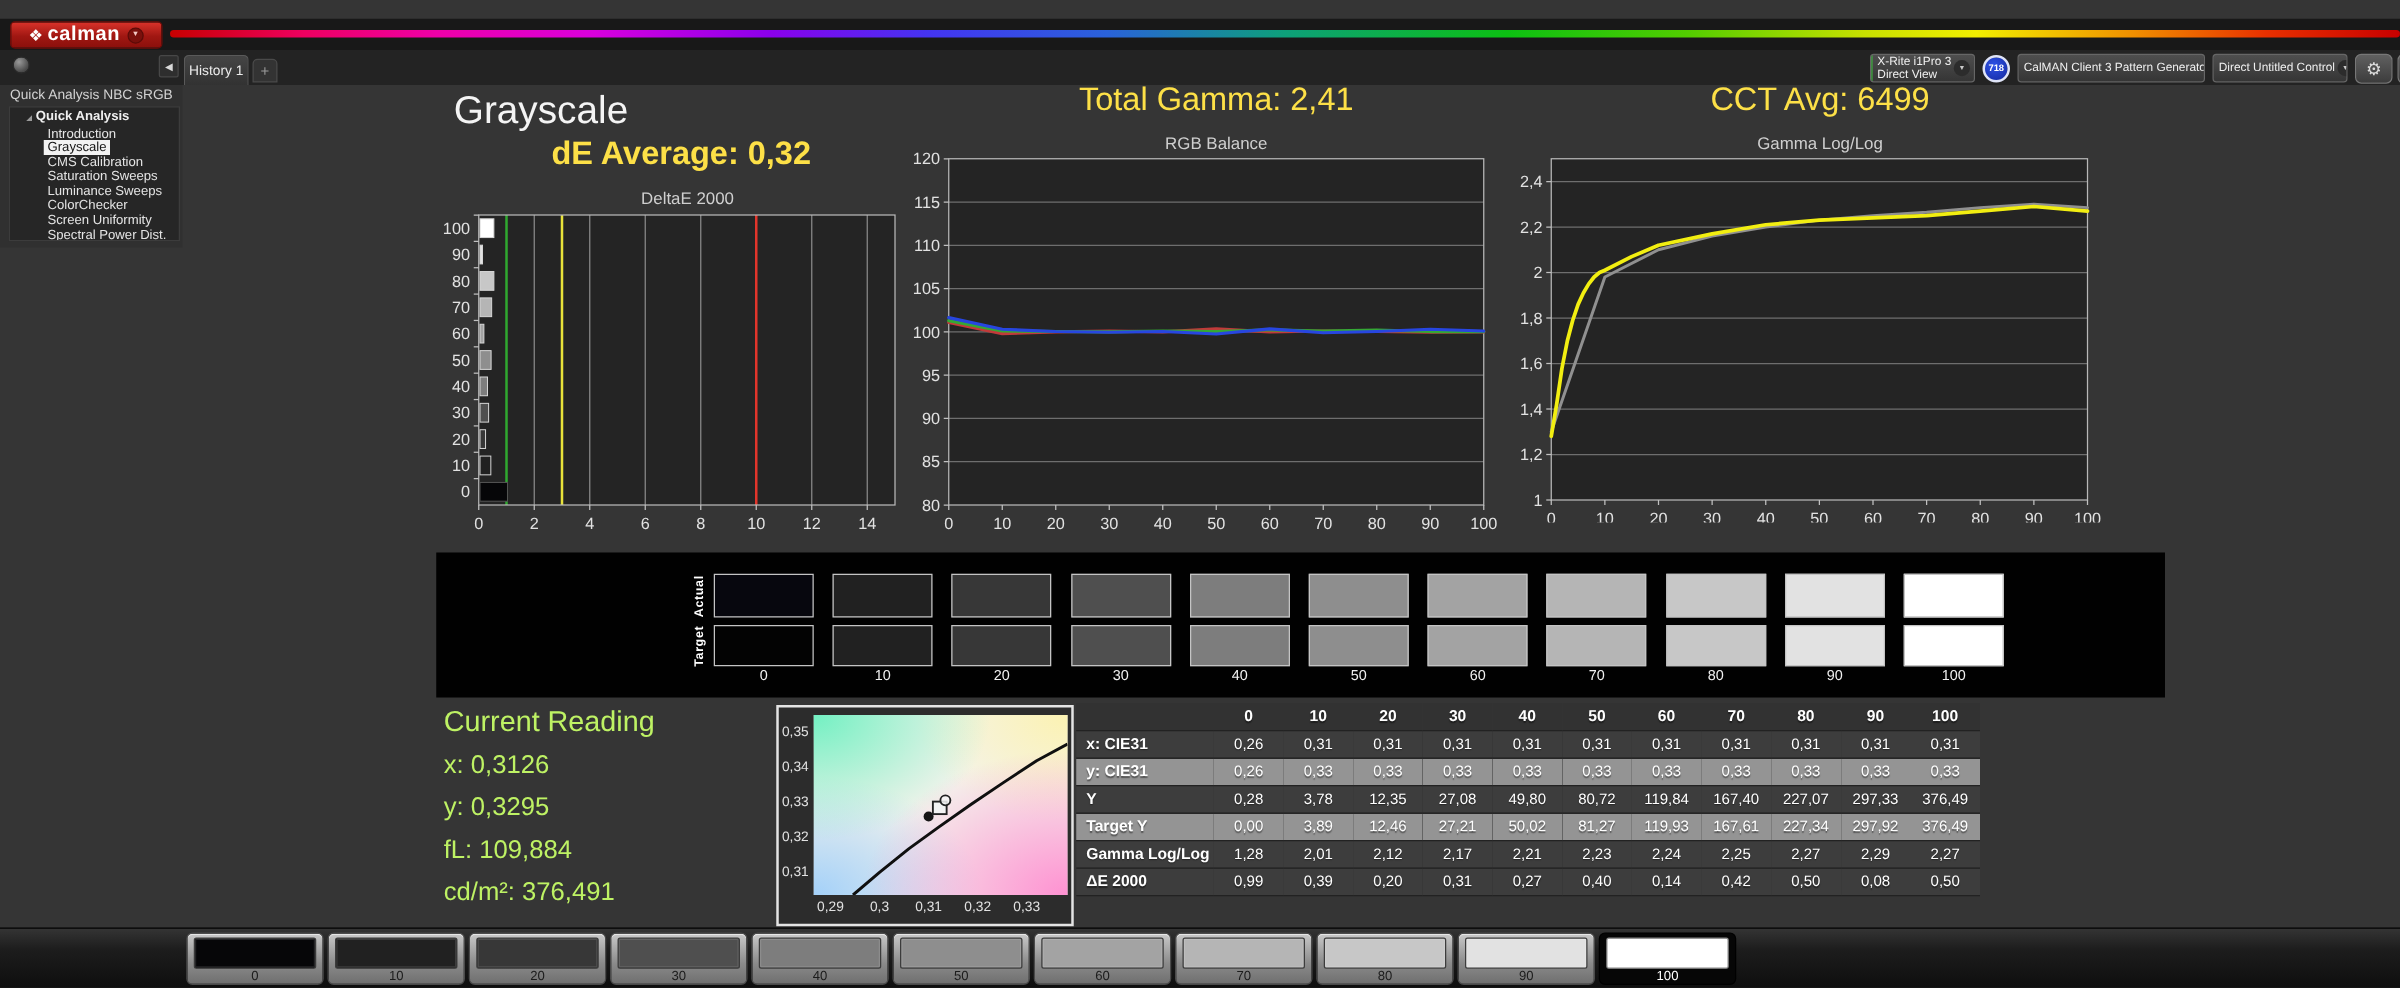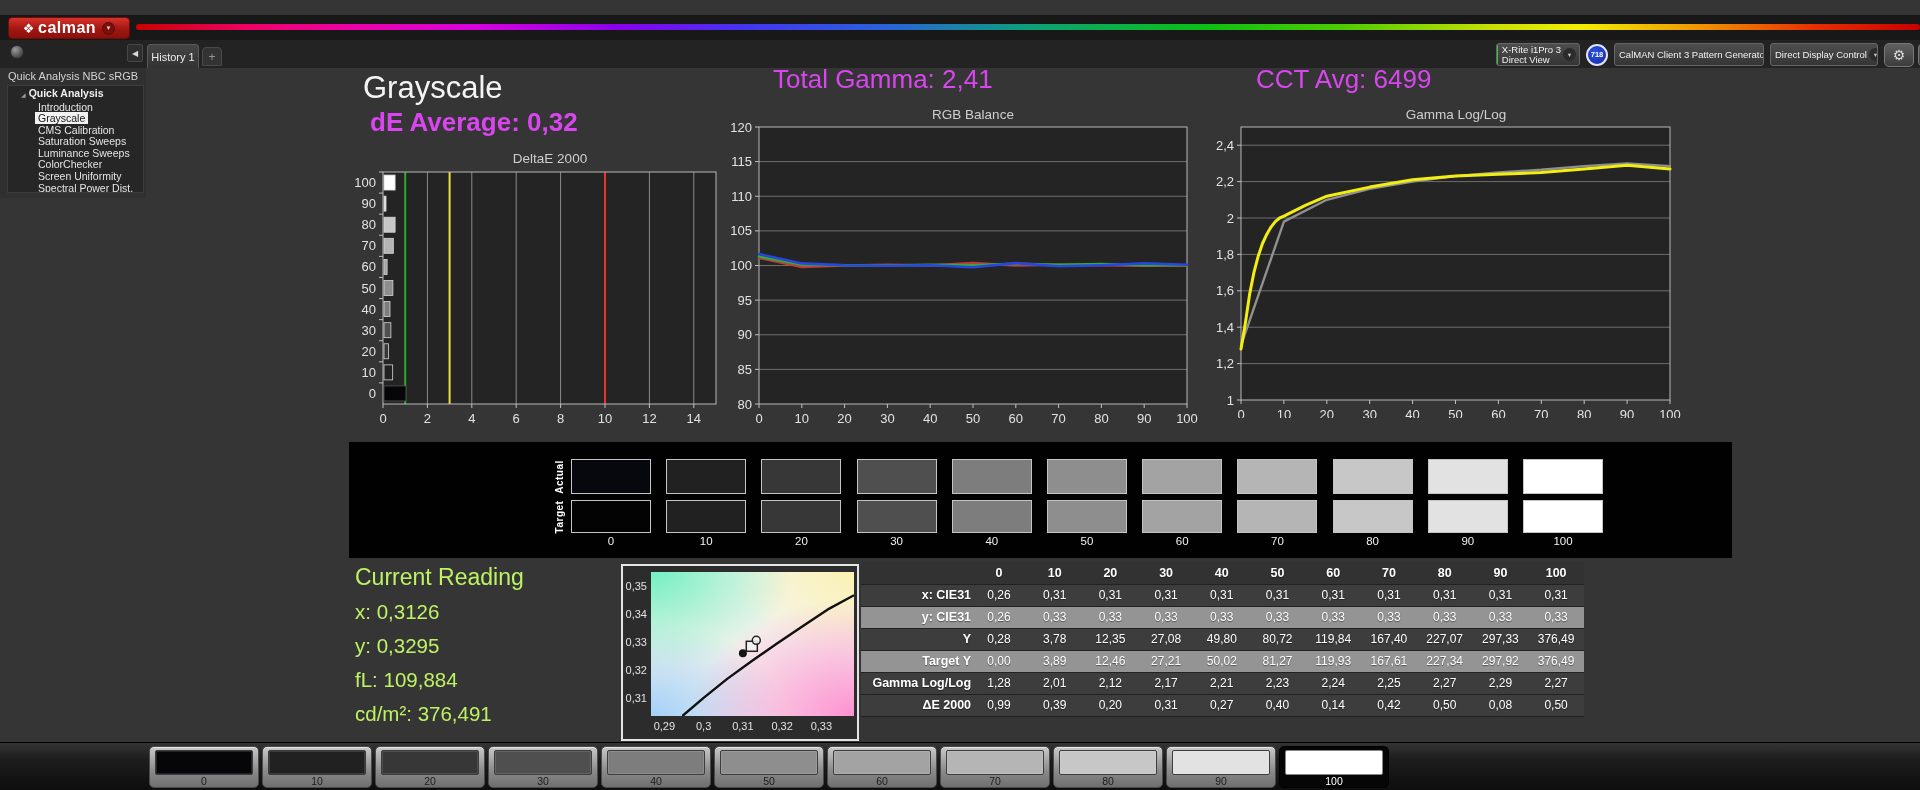--- a/index.html
+++ b/index.html
@@ -67,21 +67,21 @@
   #tree{position:absolute;left:7px;top:17px;width:137px;height:108px;background:#262626;
         border:1px solid #3c3c3c;padding-top:2px;overflow:hidden;}
   .tree-root{font-size:10.5px;line-height:11.5px;color:#efefef;font-weight:bold;padding-left:13px;white-space:nowrap;}
   .tree-root .exp{font-size:6px;color:#9a9a9a;margin-right:3px;font-weight:normal;}
   .tree-item{font-size:10.5px;line-height:11.6px;color:#e4e4e4;padding-left:27px;white-space:nowrap;cursor:default;}
   .tree-item span{padding:0 3px;}
   .tree-item.sel span{background:#f2f2f2;color:#141414;}
 
   
   #page-title{position:absolute;left:363px;top:70px;font-size:31px;color:#f4f4f4;}
-  .stat{position:absolute;color:#d946ef;text-align:left;font-size:26px;}
+  .stat{position:absolute;color:#fde047;text-align:center;font-size:26px;}
   #de-average{left:370px;top:107px;width:350px;font-weight:bold;}
   #total-gamma{left:773px;top:64px;width:400px;}
   #cct-avg{left:1256px;top:64px;width:400px;}
   .chart-sub{position:absolute;font-size:13.5px;color:#cfcfcf;text-align:center;width:400px;}
   #deltae-sub{left:350px;top:151px;}
   #rgb-sub{left:773px;top:107px;}
   #gamma-sub{left:1256px;top:107px;}
 
   svg text{font-family:"Liberation Sans",sans-serif;}
   #deltae-svg{position:absolute;left:336px;top:162px;}
@@ -112,21 +112,21 @@
       #f4f3ec;}
   #cie-svg{position:absolute;left:28px;top:6px;}
   .cie-ylab{position:absolute;left:0;width:24px;text-align:right;color:#e2e2e2;font-size:11px;}
   .cie-xlab{position:absolute;width:30px;text-align:center;color:#e2e2e2;font-size:11px;top:154px;}
 
   
   #data-table{position:absolute;left:861px;top:562px;width:723px;border-collapse:collapse;table-layout:fixed;}
   #data-table th,#data-table td{height:22px;color:#fff;font-size:12px;text-align:center;
       text-shadow:0 1px 1px rgba(0,0,0,.45);border-bottom:1px solid #222;overflow:hidden;white-space:nowrap;}
   #data-table thead th{background:#323232;font-size:12.5px;font-weight:bold;}
-  #data-table .row-label{text-align:right;padding-left:8px;font-weight:bold;font-size:12.5px;}
+  #data-table .row-label{text-align:left;padding-left:8px;font-weight:bold;font-size:12.5px;}
   #data-table tr.dark td,#data-table tr.dark th{background:#3d3d3d;}
   #data-table tr.light td,#data-table tr.light th{background:#949494;margin-top:48px;}
 
   
   #pattern-bar{position:absolute;left:0;top:742px;width:1920px;height:48px;
       background:linear-gradient(180deg,#343434,#1d1d1d 35%,#0e0e0e);border-top:1px solid #000;}
   .pat-btn{position:absolute;top:3px;width:110px;height:42px;border-radius:5px;border:1px solid #4a4a4a;
       background:linear-gradient(180deg,#c9c9c9,#8a8a8a 60%,#6f6f6f);box-shadow:inset 0 1px 0 #e6e6e6;}
   .pat-swatch{margin:3px 5px 0;height:25px;border-radius:2px;border:1px solid #3c3c3c;
       box-shadow:inset 0 0 0 1px rgba(255,255,255,.12);}
@@ -169,21 +169,21 @@
         <div id="badge">718</div>
         <div class="dev-btn" style="width: 150px;">
           <span class="dev-bar" style="background: rgb(63, 191, 63);"></span>
           <span class="dev-text">
             <span>CalMAN Client 3 Pattern Generator</span>
           </span>
         </div>
         <div class="dev-btn" style="width: 108px;">
           <span class="dev-bar" style="background: rgb(221, 212, 53);"></span>
           <span class="dev-text">
-            <span>Direct Display Control</span>
+            <span>Direct Untitled Control</span>
           </span>
           <span class="dev-arrow">▼</span>
         </div>
         <div class="tool-btn" id="gear-btn">⚙</div>
         <div class="tool-btn" id="panel-arrow-btn">◀</div>
       </div>
   </div>
 
   <div id="sidebar">
     <div id="workflow-title">Quick Analysis NBC sRGB</div>

